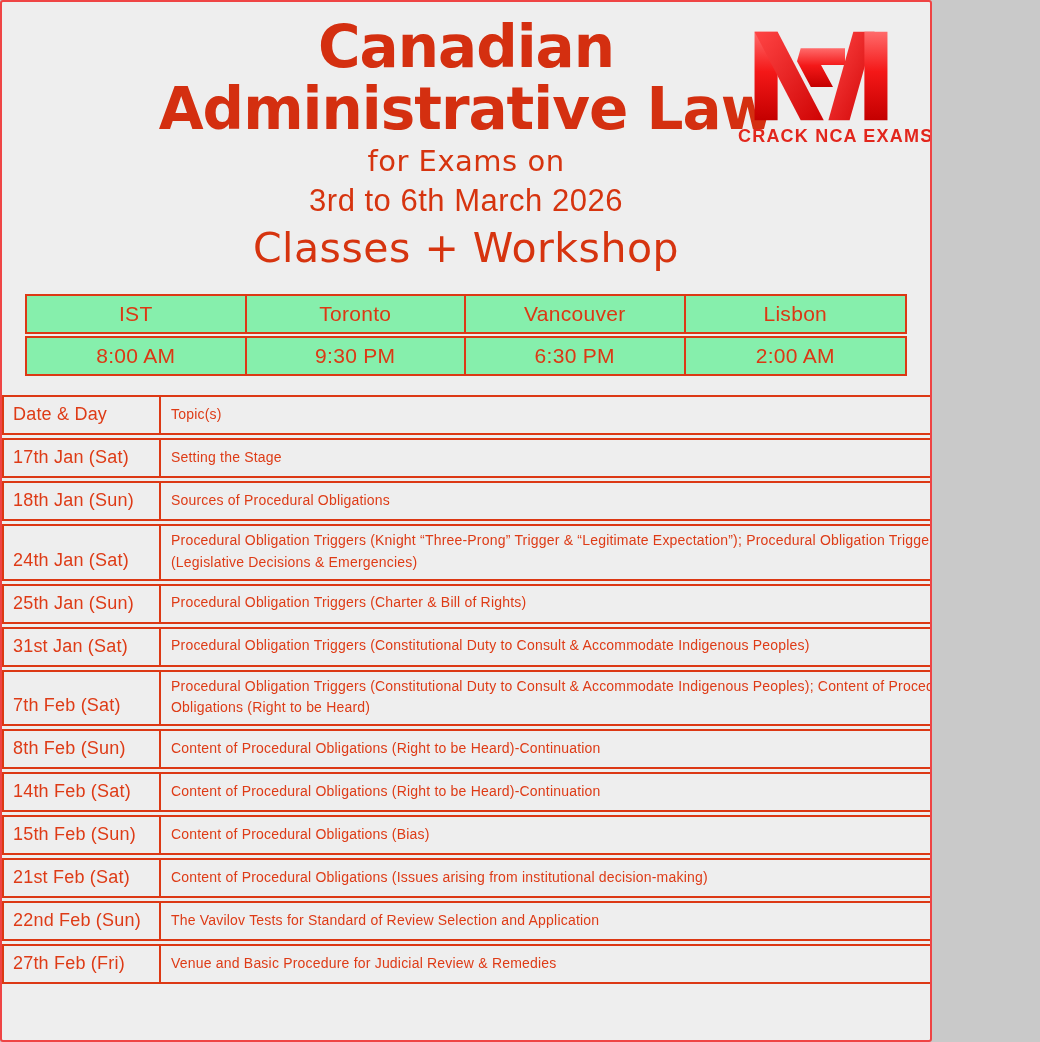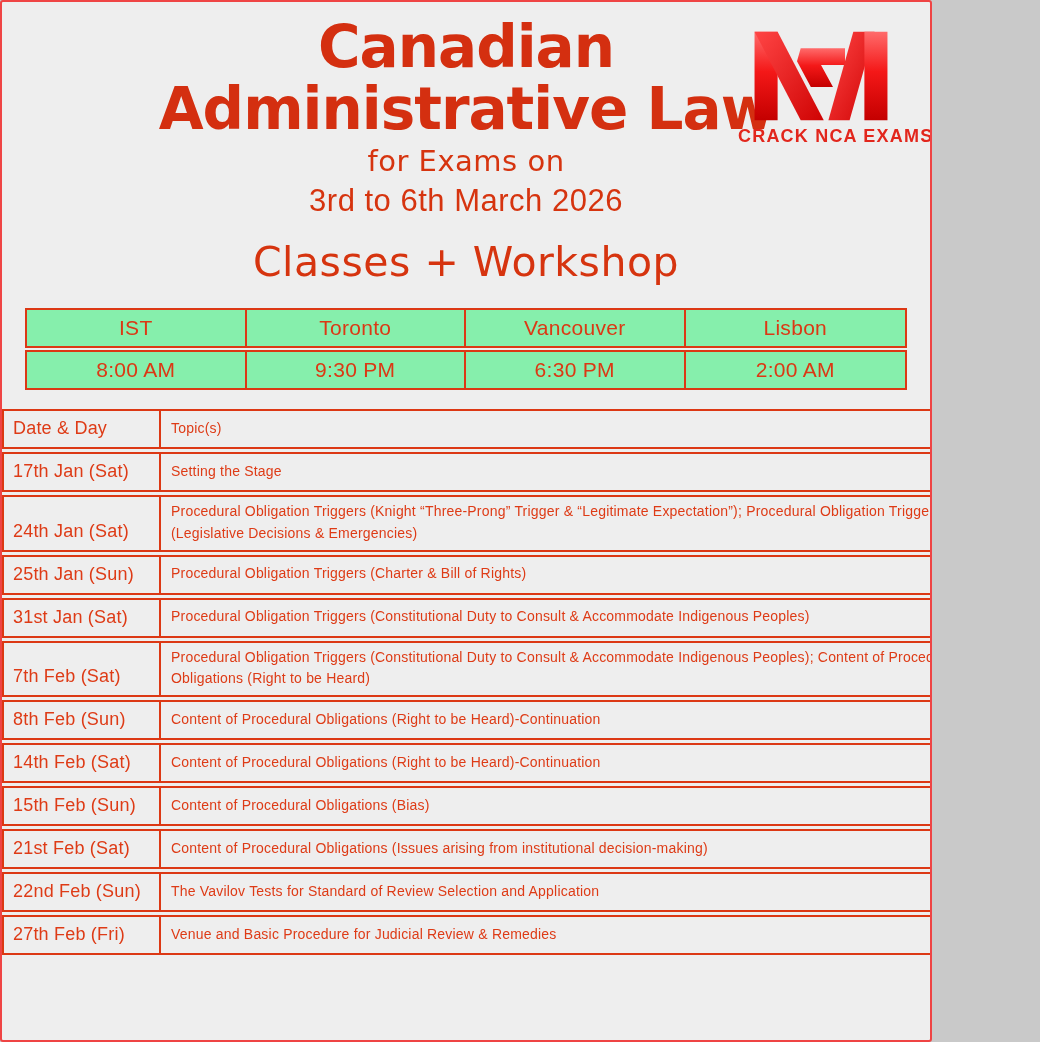--- a/index.html
+++ b/index.html
@@ -27,21 +27,21 @@
   .tagline1{
     font-family:"DejaVu Sans",sans-serif;
     font-size:29px;line-height:1.2;color:#d6340f;margin-top:4px;letter-spacing:.5px;
   }
   .tagline2{
     font-family:Liberation Sans, sans-serif;
     font-size:31px;line-height:1.2;color:#d6340f;margin-top:3px;letter-spacing:.5px;
   }
   .tagline3{
     font-family:"DejaVu Sans",sans-serif;
-    font-size:41px;line-height:1.15;color:#d6340f;margin-top:20px;letter-spacing:.5px;
+    font-size:41px;line-height:1.15;color:#d6340f;margin-top:6px;letter-spacing:.5px;
   }
   
   .logo{position:absolute;top:26px;right:26px;width:166px;text-align:center;}
   .logo svg{display:block;margin:0 auto;}
   .logo-text{
     font-family:"Liberation Sans",sans-serif;
     font-weight:bold;font-size:18px;letter-spacing:1.2px;
     color:#e2261c;margin-top:2px;white-space:nowrap;
   }
   
@@ -133,20 +133,24 @@
     <div class="sch-row">
       <div class="sch-date">Date &amp; Day</div>
       <div class="sch-topic">Topic(s)</div>
     </div>
     <div>
   <div class="sch-row">
     <div class="sch-date">17th Jan (Sat)</div>
     <div class="sch-topic">Setting the Stage</div>
   </div>
 
+  <div class="sch-row">
+    <div class="sch-date">18th Jan (Sun)</div>
+    <div class="sch-topic">Sources of Procedural Obligations</div>
+  </div>
 
   <div class="sch-row">
     <div class="sch-date">24th Jan (Sat)</div>
     <div class="sch-topic">Procedural Obligation Triggers (Knight “Three-Prong” Trigger &amp; “Legitimate Expectation”); Procedural Obligation Triggers (Legislative Decisions &amp; Emergencies)</div>
   </div>
 
   <div class="sch-row">
     <div class="sch-date">25th Jan (Sun)</div>
     <div class="sch-topic">Procedural Obligation Triggers (Charter &amp; Bill of Rights)</div>
   </div>

